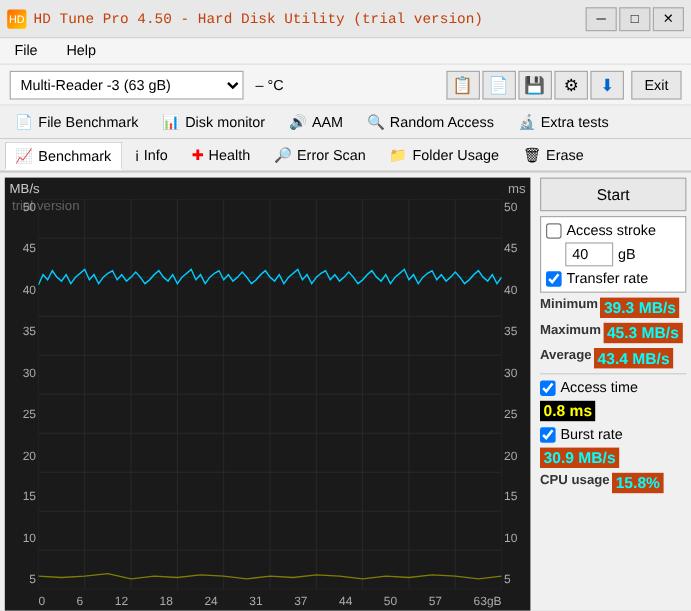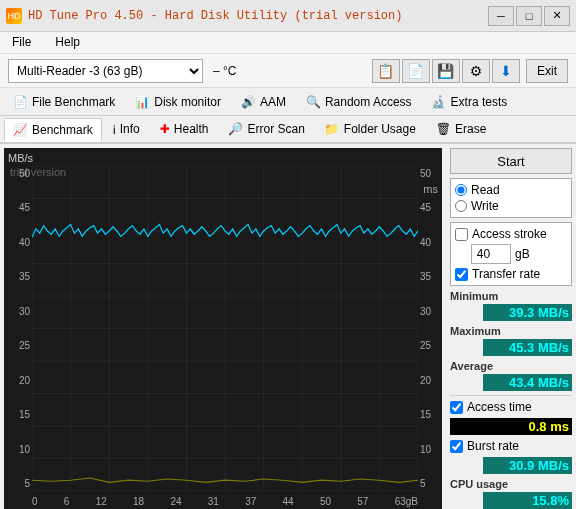--- a/index.html
+++ b/index.html
@@ -63,24 +63,24 @@
     
     .radio-group { display: flex; flex-direction: column; gap: 2px; border: 1px solid #aaa; padding: 4px; background: white; }
     .radio-row { display: flex; align-items: center; gap: 4px; font-size: 12px; }
     .radio-input { width: 12px; height: 12px; }
     
     .option-group { display: flex; flex-direction: column; gap: 3px; border: 1px solid #aaa; padding: 4px; background: white; }
     .checkbox-row { display: flex; align-items: center; gap: 4px; font-size: 12px; }
     .spinbox-row { display: flex; align-items: center; gap: 4px; font-size: 12px; margin-left: 16px; }
     .spinbox { width: 40px; height: 20px; border: 1px solid #aaa; text-align: center; font-size: 12px; }
     
-    .stat-group { display: flex; flex-direction: column; gap: 2px; }
+    .stat-group { display: flex; gap: 2px; }
     .stat-label { font-size: 11px; color: #333; font-weight: bold; }
     .stat-value { font-size: 13px; font-weight: bold; text-align: right; padding: 1px 3px; }
-    .stat-value.cyan { color: #00ffff; background: #0f766e; margin-left: 33px; }
+    .stat-value.cyan { color: #00ffff; background: #c2410c; }
     .stat-value.yellow { color: #ffff00; background: #000; }
     
     .checkbox-row input[type="checkbox"] { width: 13px; height: 13px; }
     
     .divider { height: 1px; background: #ccc; }
   </style>
 </head>
 <body>
 
 <div class="title-bar">
@@ -162,21 +162,21 @@
   <div class="nav-tab2">
     <span>🗑</span>
     <span>Erase</span>
   </div>
 </div>
 
 <div class="main-content">
 
   <div class="chart-area">
     <span class="chart-title-left">MB/s</span>
-    <span class="chart-title-right" style="color:#aaa; font-size:11px;margin-top:31px;">ms</span>
+    <span class="chart-title-right" style="color:#aaa; font-size:11px;">ms</span>
     <span class="chart-watermark">trial version</span>
 
     <div class="y-labels-left">
       <span class="y-label">50</span>
       <span class="y-label">45</span>
       <span class="y-label">40</span>
       <span class="y-label">35</span>
       <span class="y-label">30</span>
       <span class="y-label">25</span>
       <span class="y-label">20</span>
@@ -244,30 +244,20 @@
       <span class="x-label">44</span>
       <span class="x-label">50</span>
       <span class="x-label">57</span>
       <span class="x-label">63gB</span>
     </div>
   </div>
 
   <div class="right-panel">
     <button class="start-btn">Start</button>
 
-    <div class="radio-group">
-      <div class="radio-row">
-        <input type="radio" name="rw" checked="" class="radio-input" style="">
-        <span>Read</span>
-      </div>
-      <div class="radio-row">
-        <input type="radio" name="rw" class="radio-input" style="">
-        <span>Write</span>
-      </div>
-    </div>
 
     <div class="option-group">
       <div class="checkbox-row">
         <input type="checkbox" style="">
         <span>Access stroke</span>
       </div>
       <div class="spinbox-row">
         <input type="number" class="spinbox" value="40" style="">
         <span>gB</span>
       </div>

